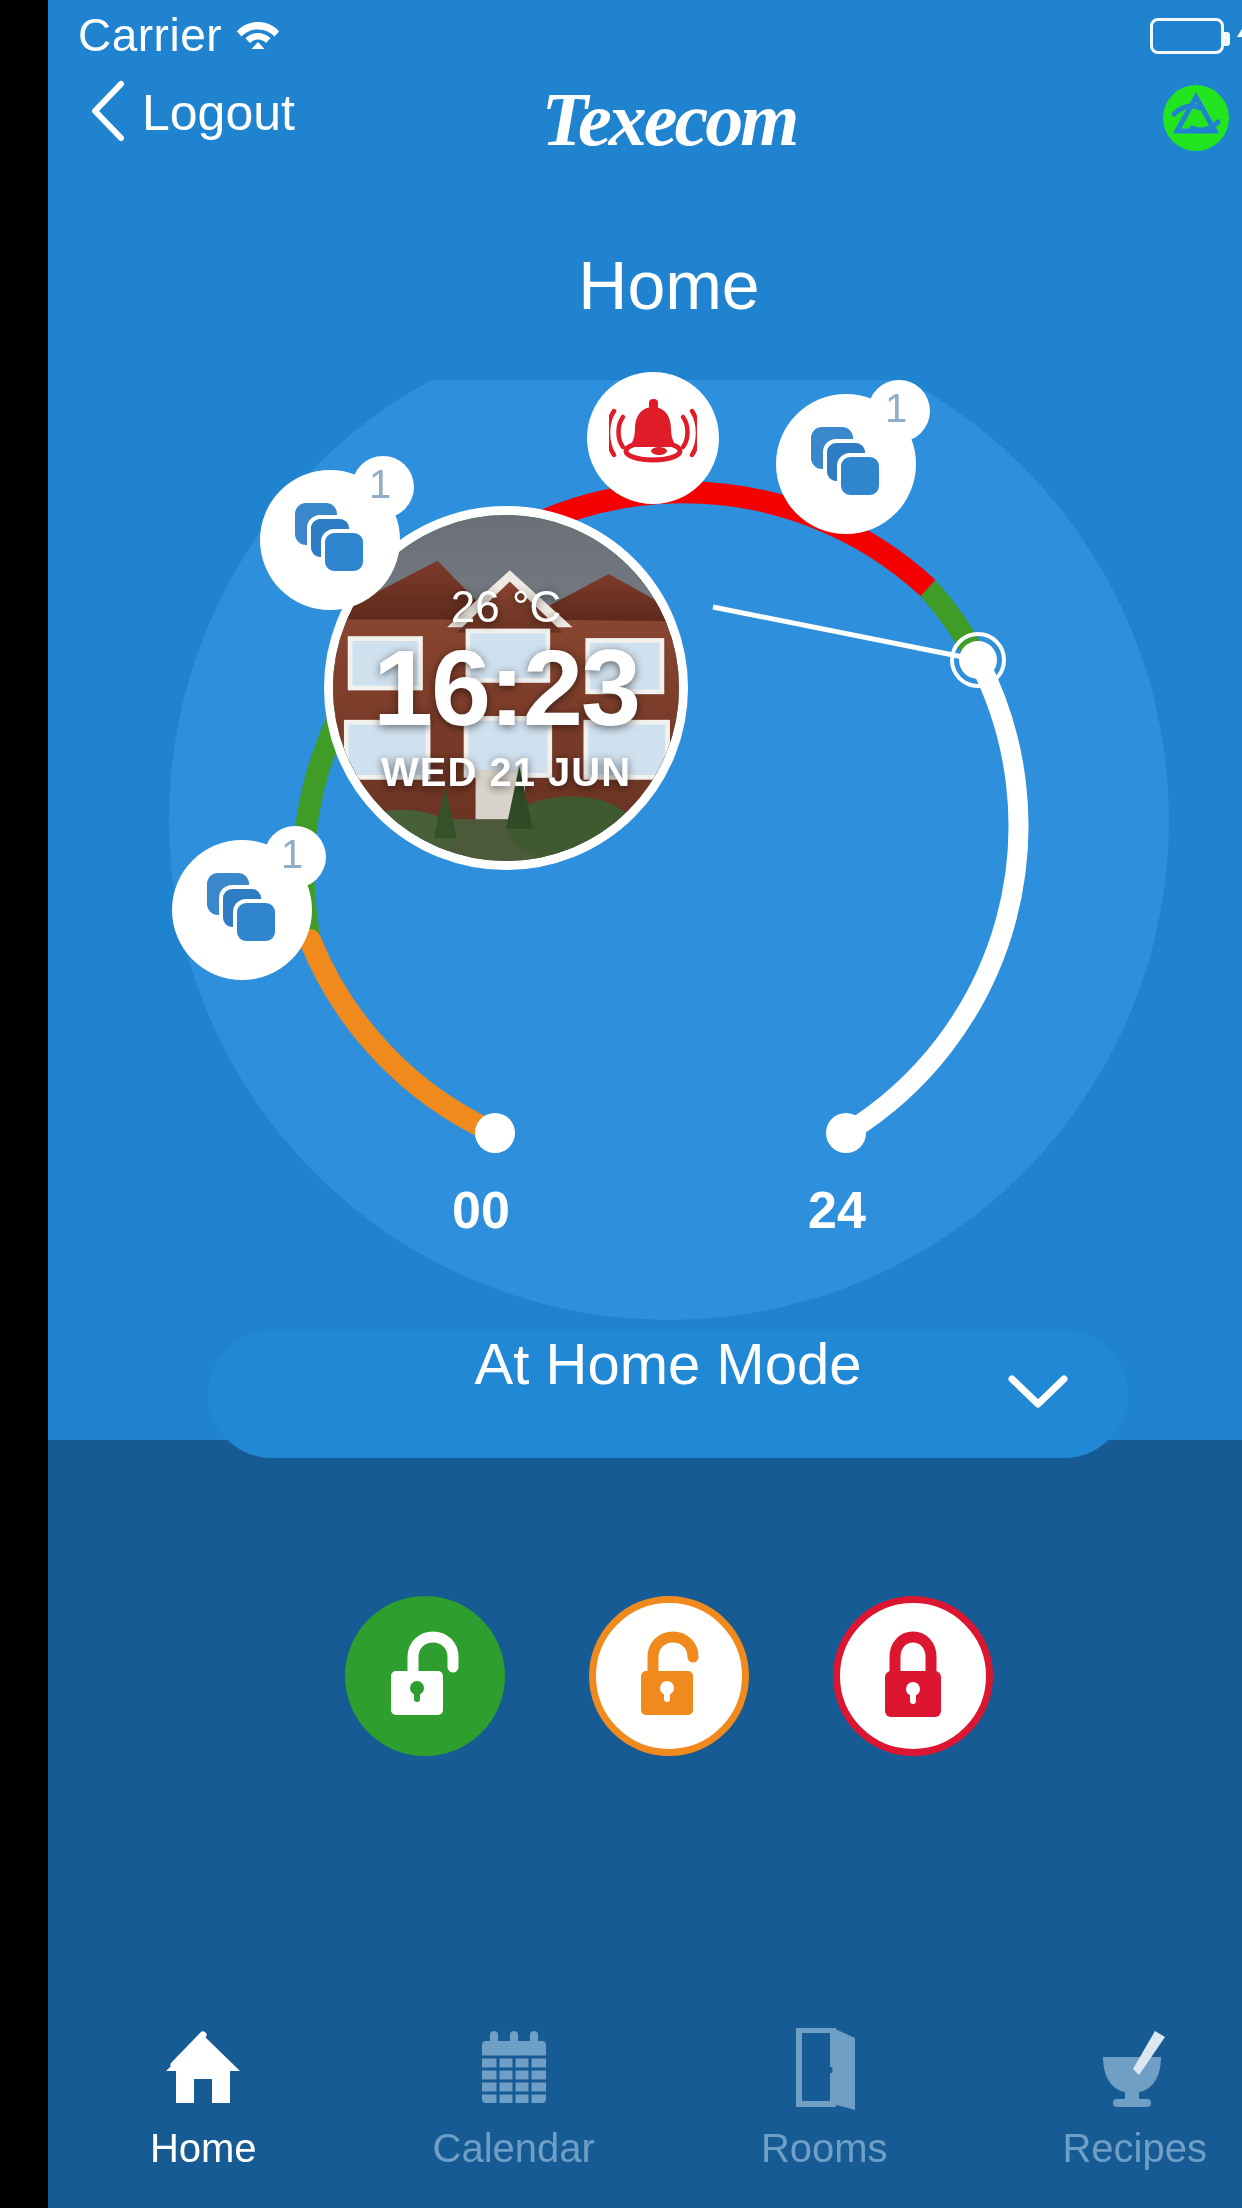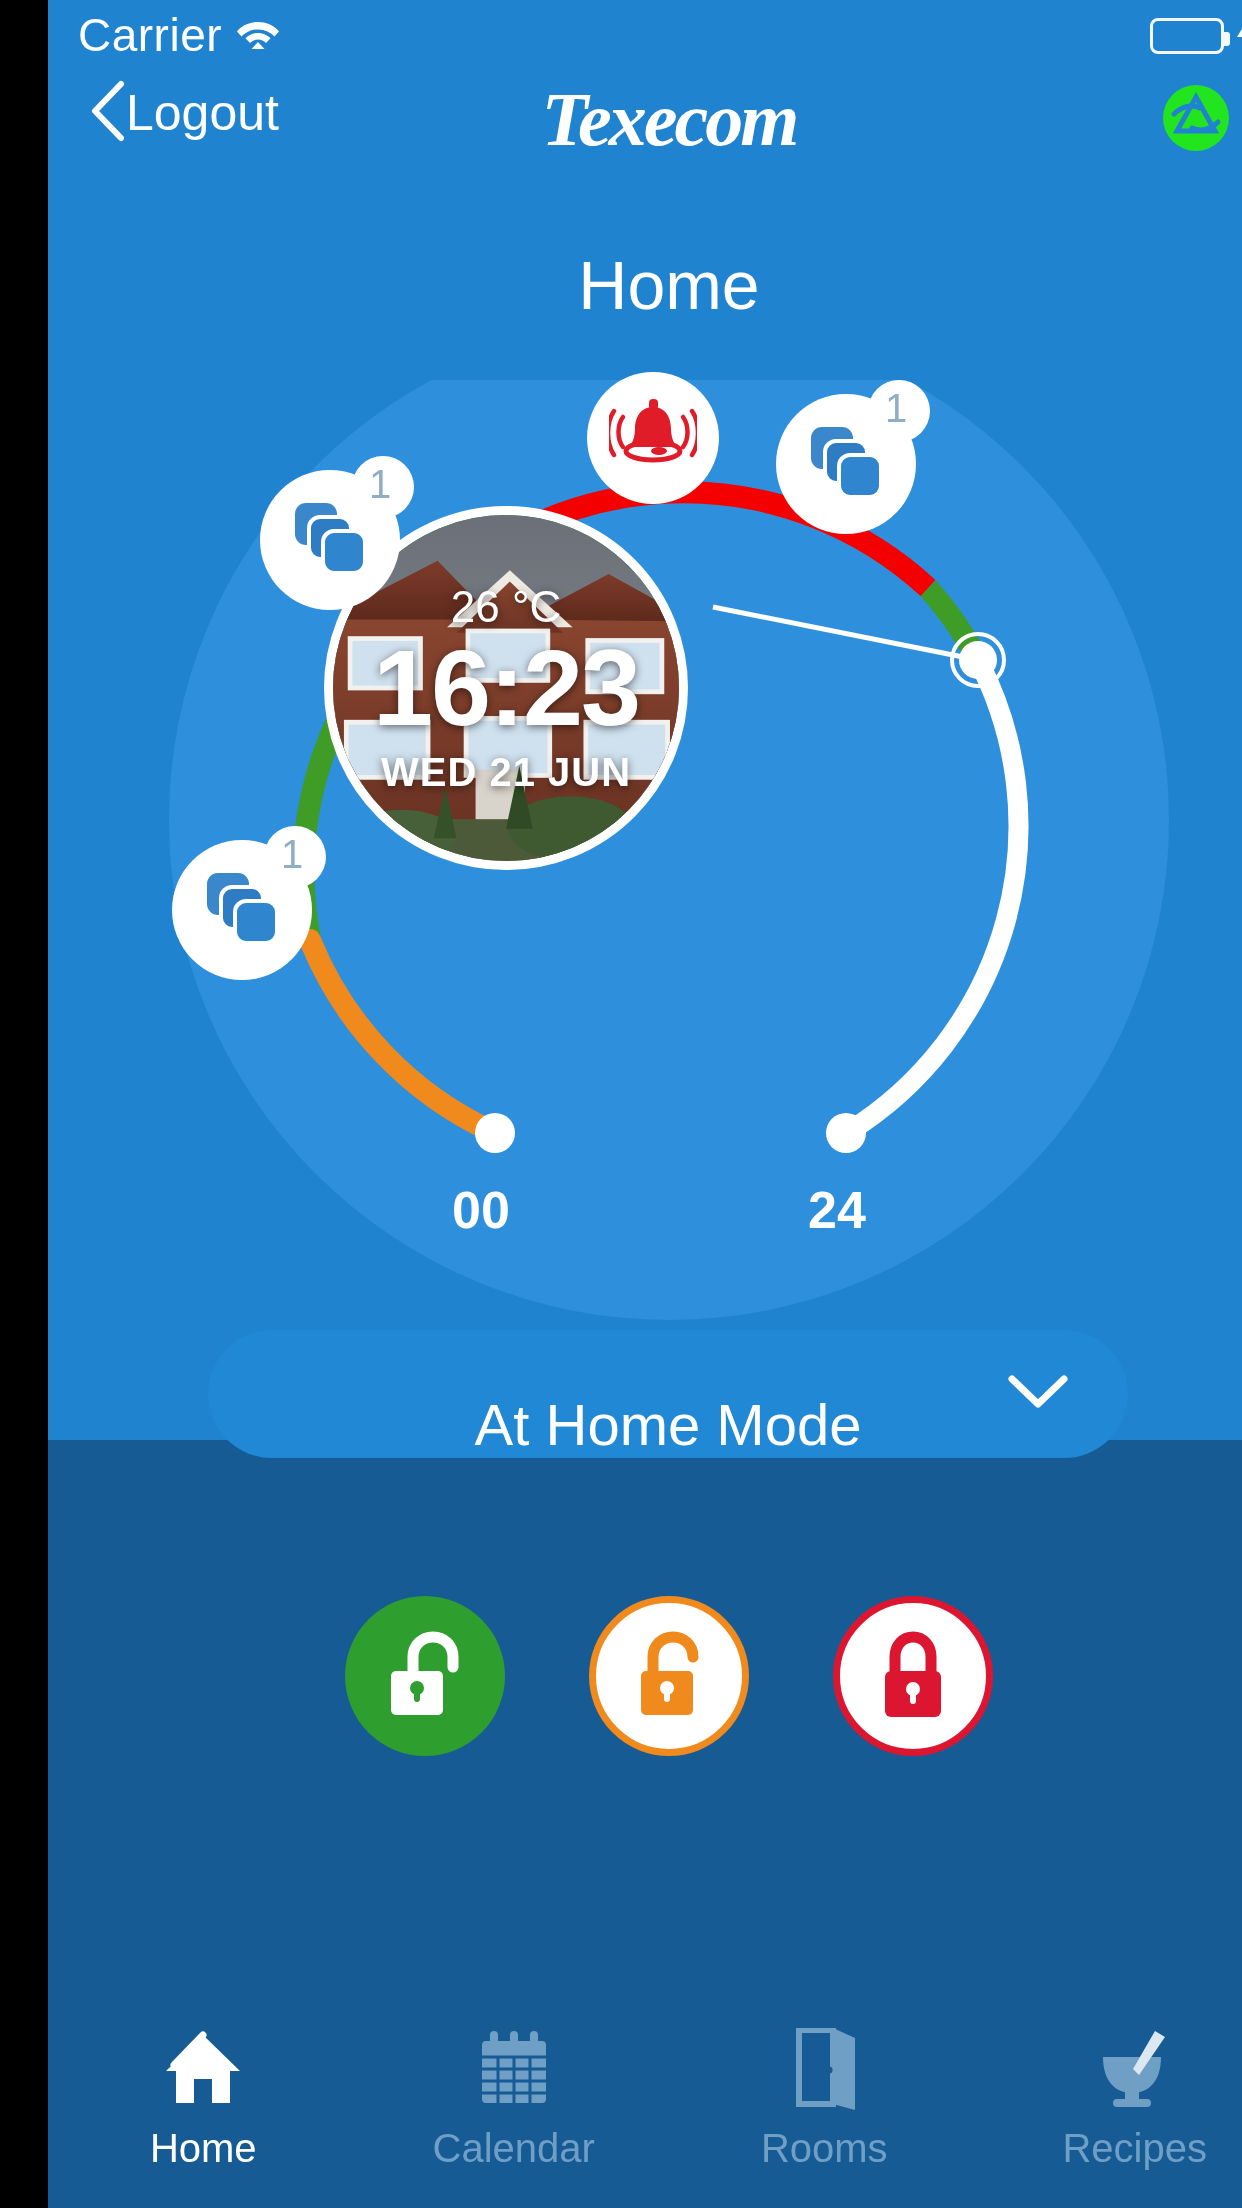--- a/index.html
+++ b/index.html
@@ -49,21 +49,21 @@
     background:rgba(255,255,255,0.95);
   }
   .battery-fill { height:100%; background:#4CD453; border-radius:3px; }
 
   
   #navbar {
     position:absolute; left:0; top:62px; width:1242px; height:110px;
   }
   #logout-btn {
     position:absolute; left:40px; top:18px;
-    display:flex; align-items:center; 
+    display:flex; align-items:center; gap:16px;
     color:#fff; cursor:pointer;
   }
   #logout-label { font-size:50px; font-weight:400; }
   #brand-logo {
     position:absolute; left:0; right:0; top:14px;
     text-align:center;
     color:#fff;
     font-size:76px; font-weight:bold; font-style:italic;
     letter-spacing:-3px;
     font-family:Liberation Serif, serif;
@@ -142,21 +142,21 @@
     width:1242px; height:768px;
     background:#175B95;
   }
 
   #mode-selector {
     position:absolute;
     left:160px; top:-110px;
     width:920px; height:128px;
     background:#2188D6;
     border-radius:64px;
-    display:flex; align-items:flex-end; justify-content:center;
+    display:flex; align-items:flex-start; justify-content:center;
     cursor:pointer;
   }
   #mode-label { color:#fff; font-size:58px; font-weight:400; }
   #mode-chevron {
     position:absolute; right:58px; top:50%;
     transform:translateY(-50%);
   }
 
   #arm-buttons {
     position:absolute; left:0; top:156px; width:1242px;

